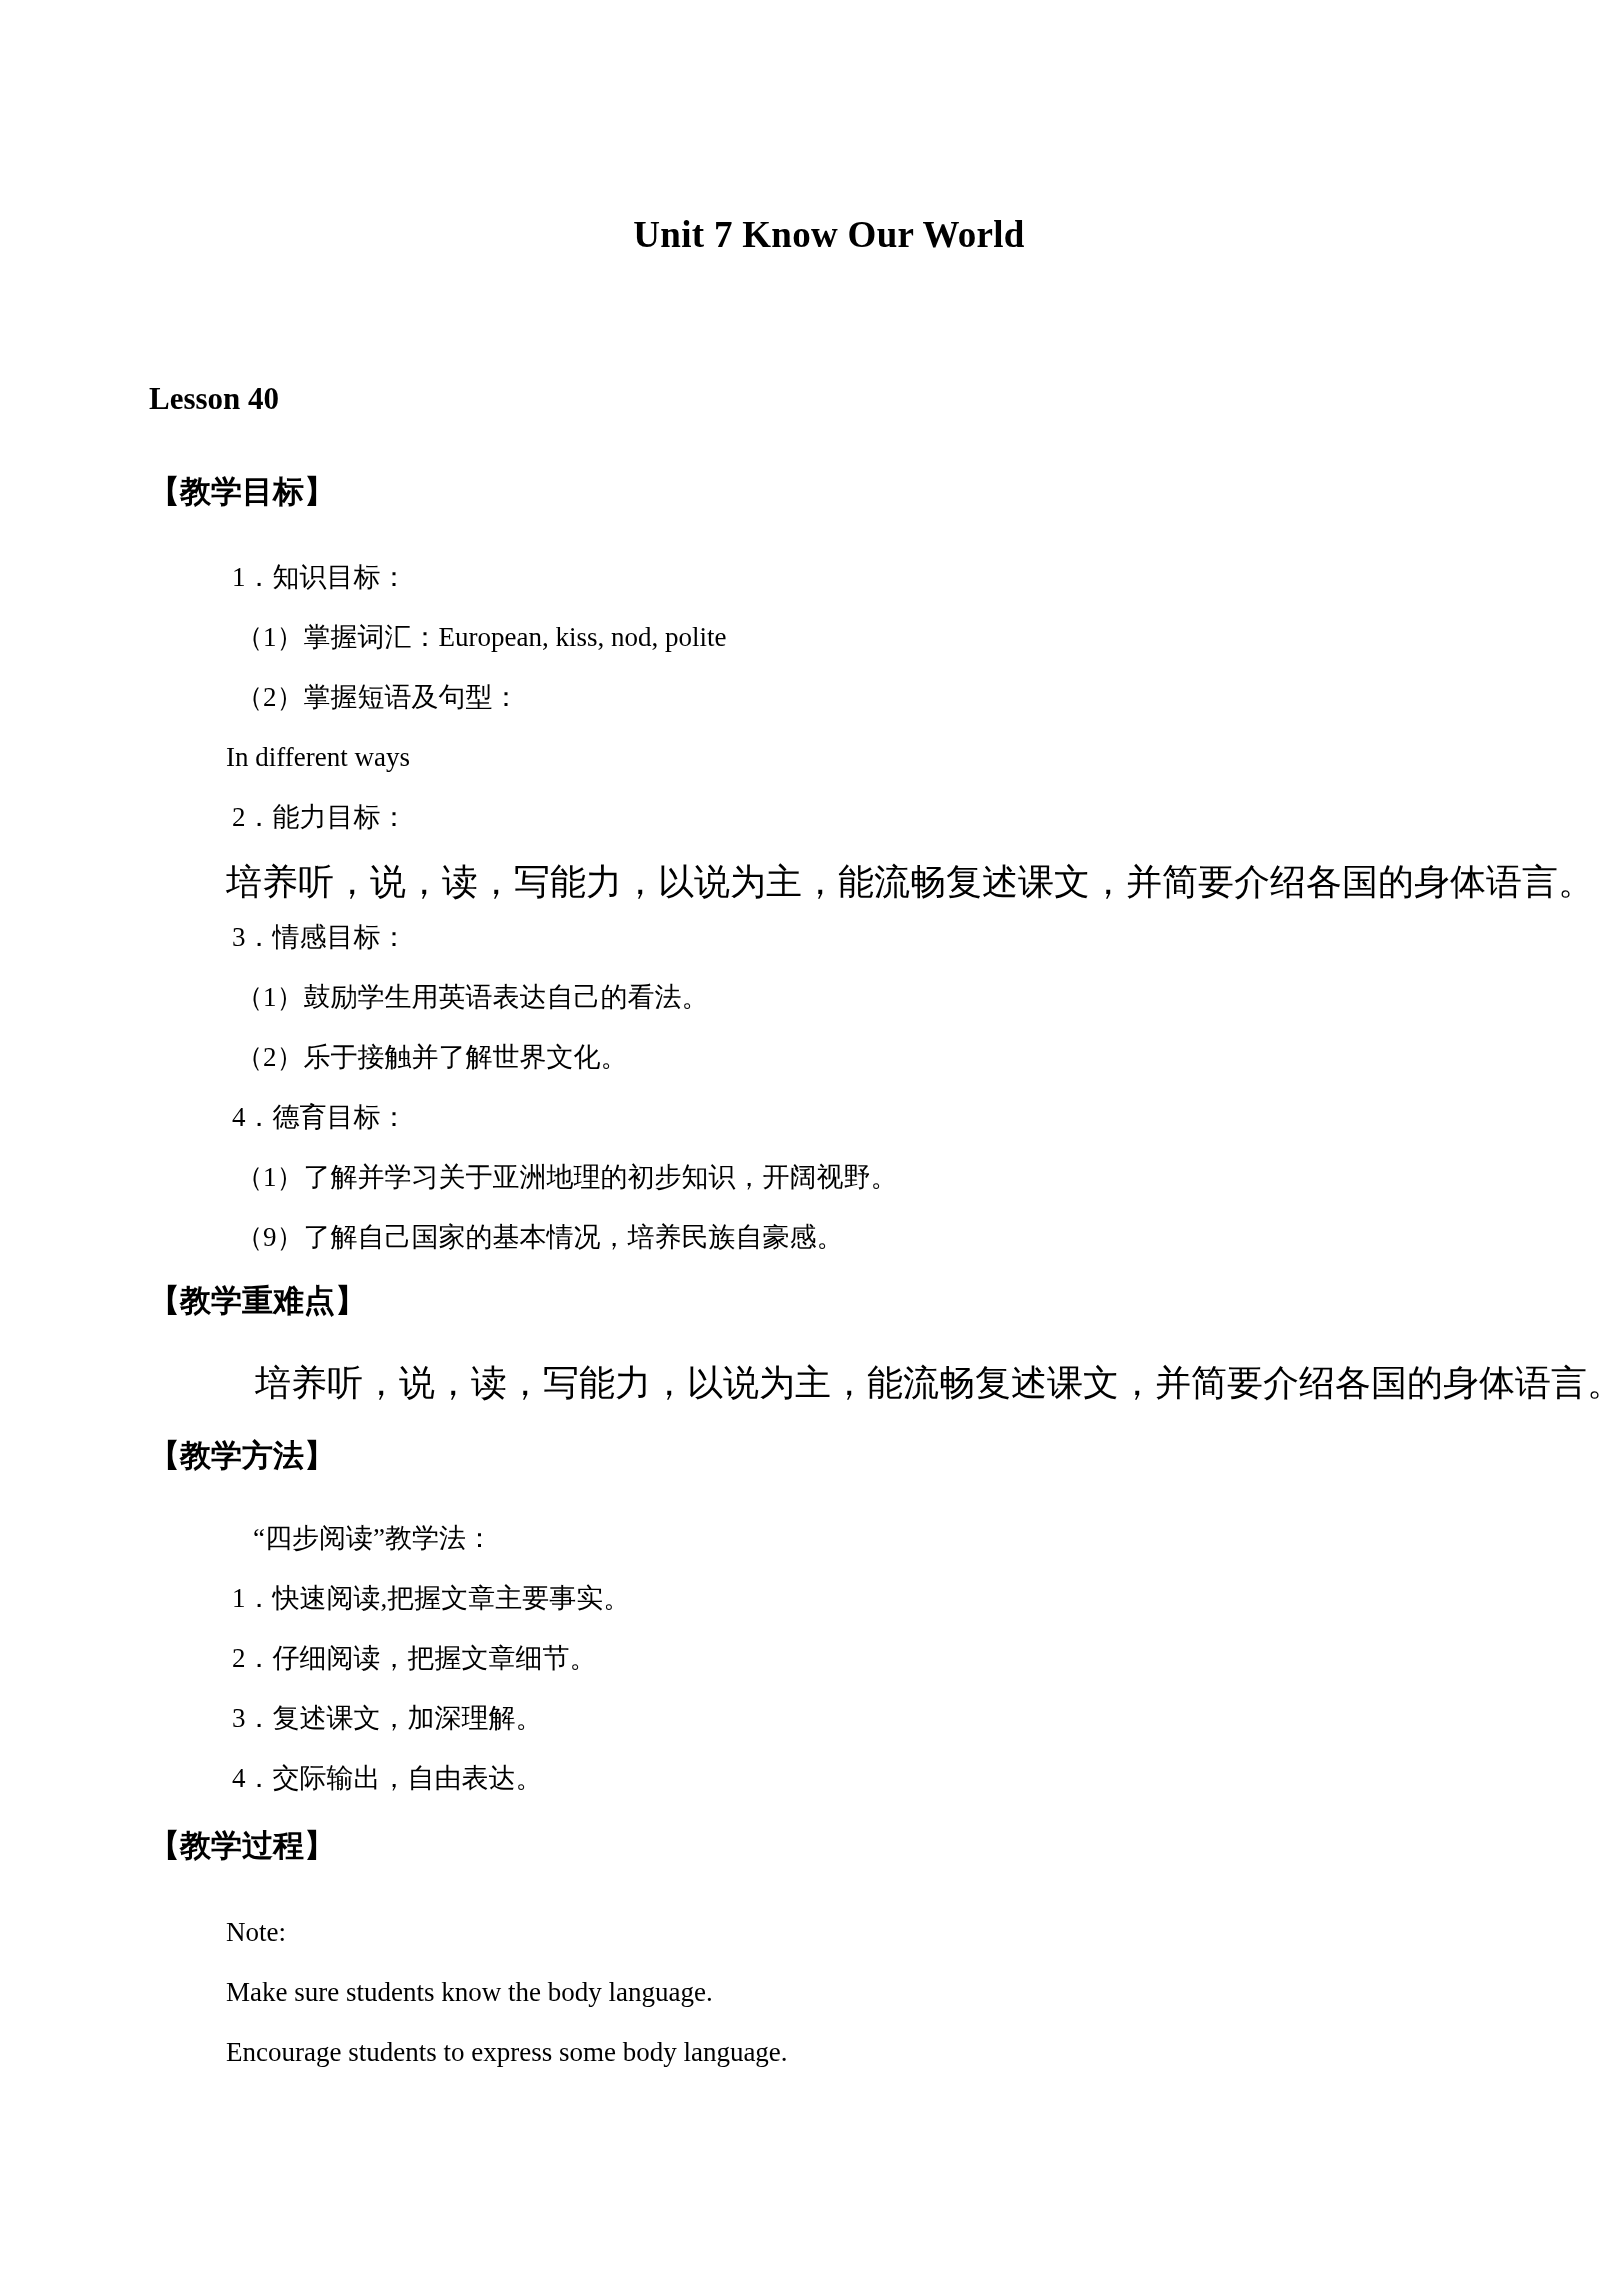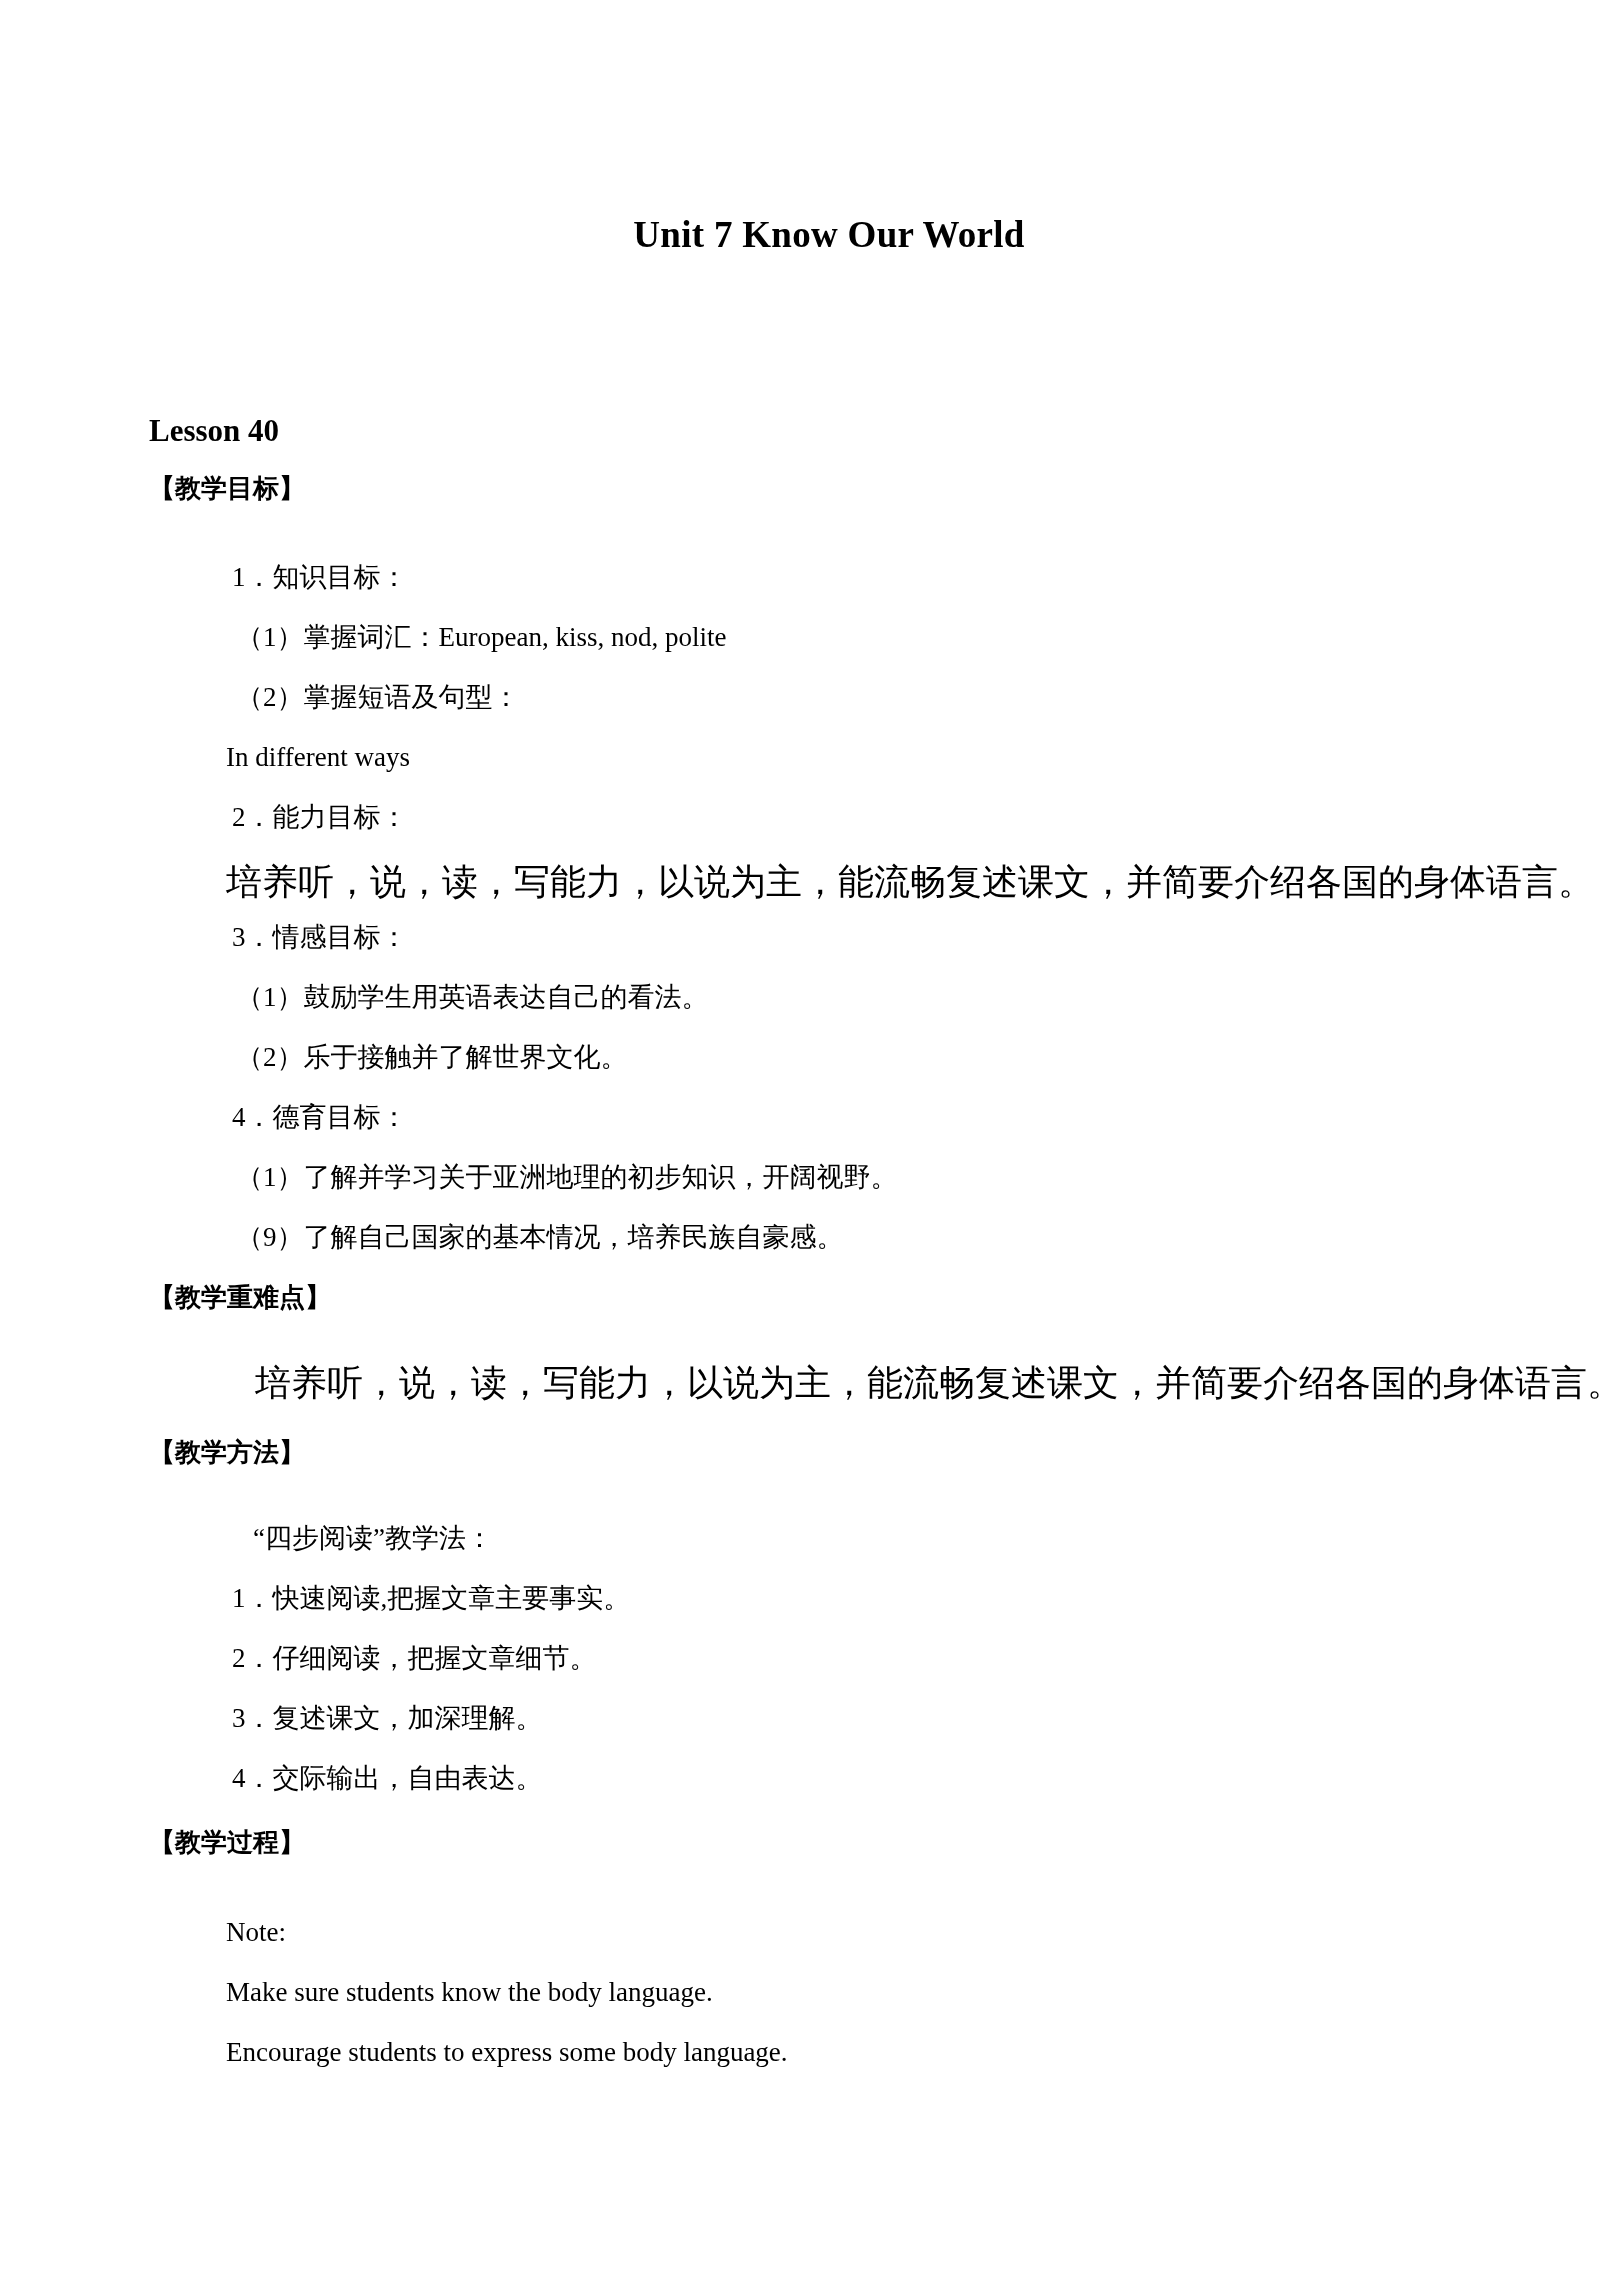--- a/index.html
+++ b/index.html
@@ -33,29 +33,29 @@
     width: 1360px;
     text-align: center;
     font-size: 37px;
     font-weight: bold;
     letter-spacing: 0.3px;
     line-height: 1.1;
   }
   .lesson-heading {
     position: absolute;
     left: 0;
-    top: 414px;
+    top: 382px;
     font-size: 31px;
     font-weight: bold;
     line-height: 1.1;
   }
   .section-heading {
     position: absolute;
     left: 0;
-    font-size: 26px;
+    font-size: 31px;
     font-weight: bold;
     line-height: 1.15;
     letter-spacing: 0px;
   }
   .body-line {
     position: absolute;
     font-size: 27px;
     line-height: 1.15;
     white-space: pre;
   }

